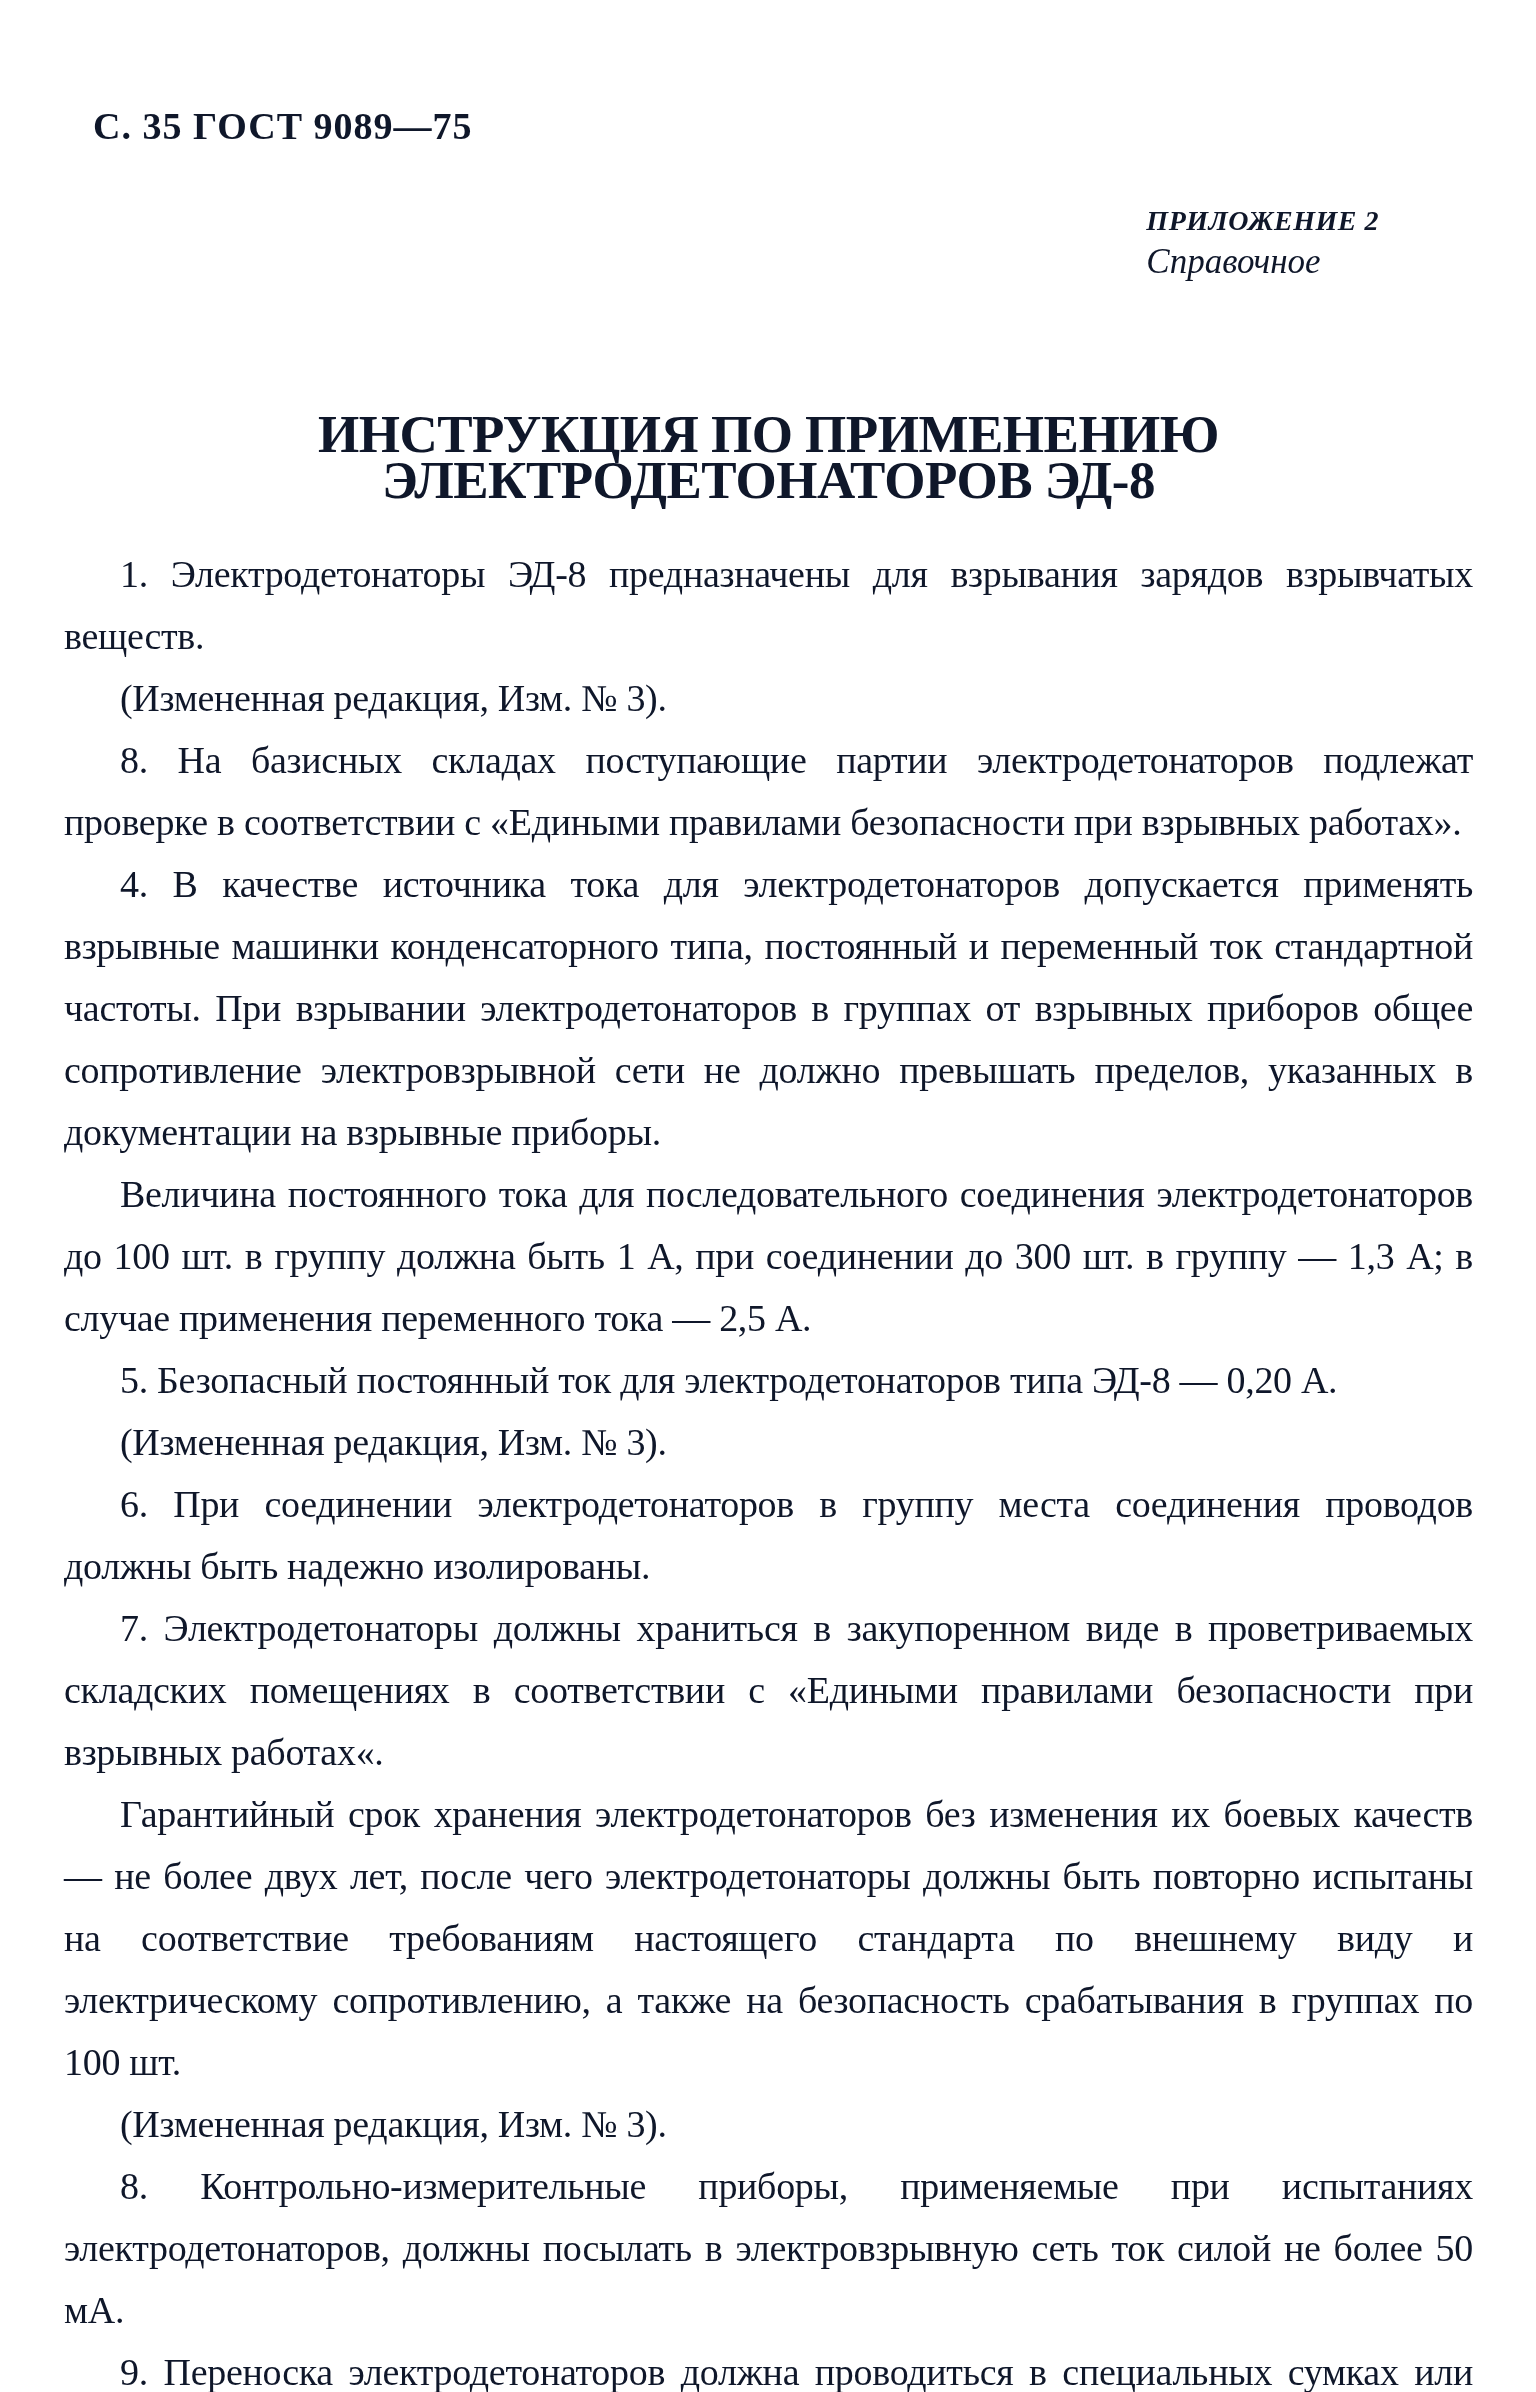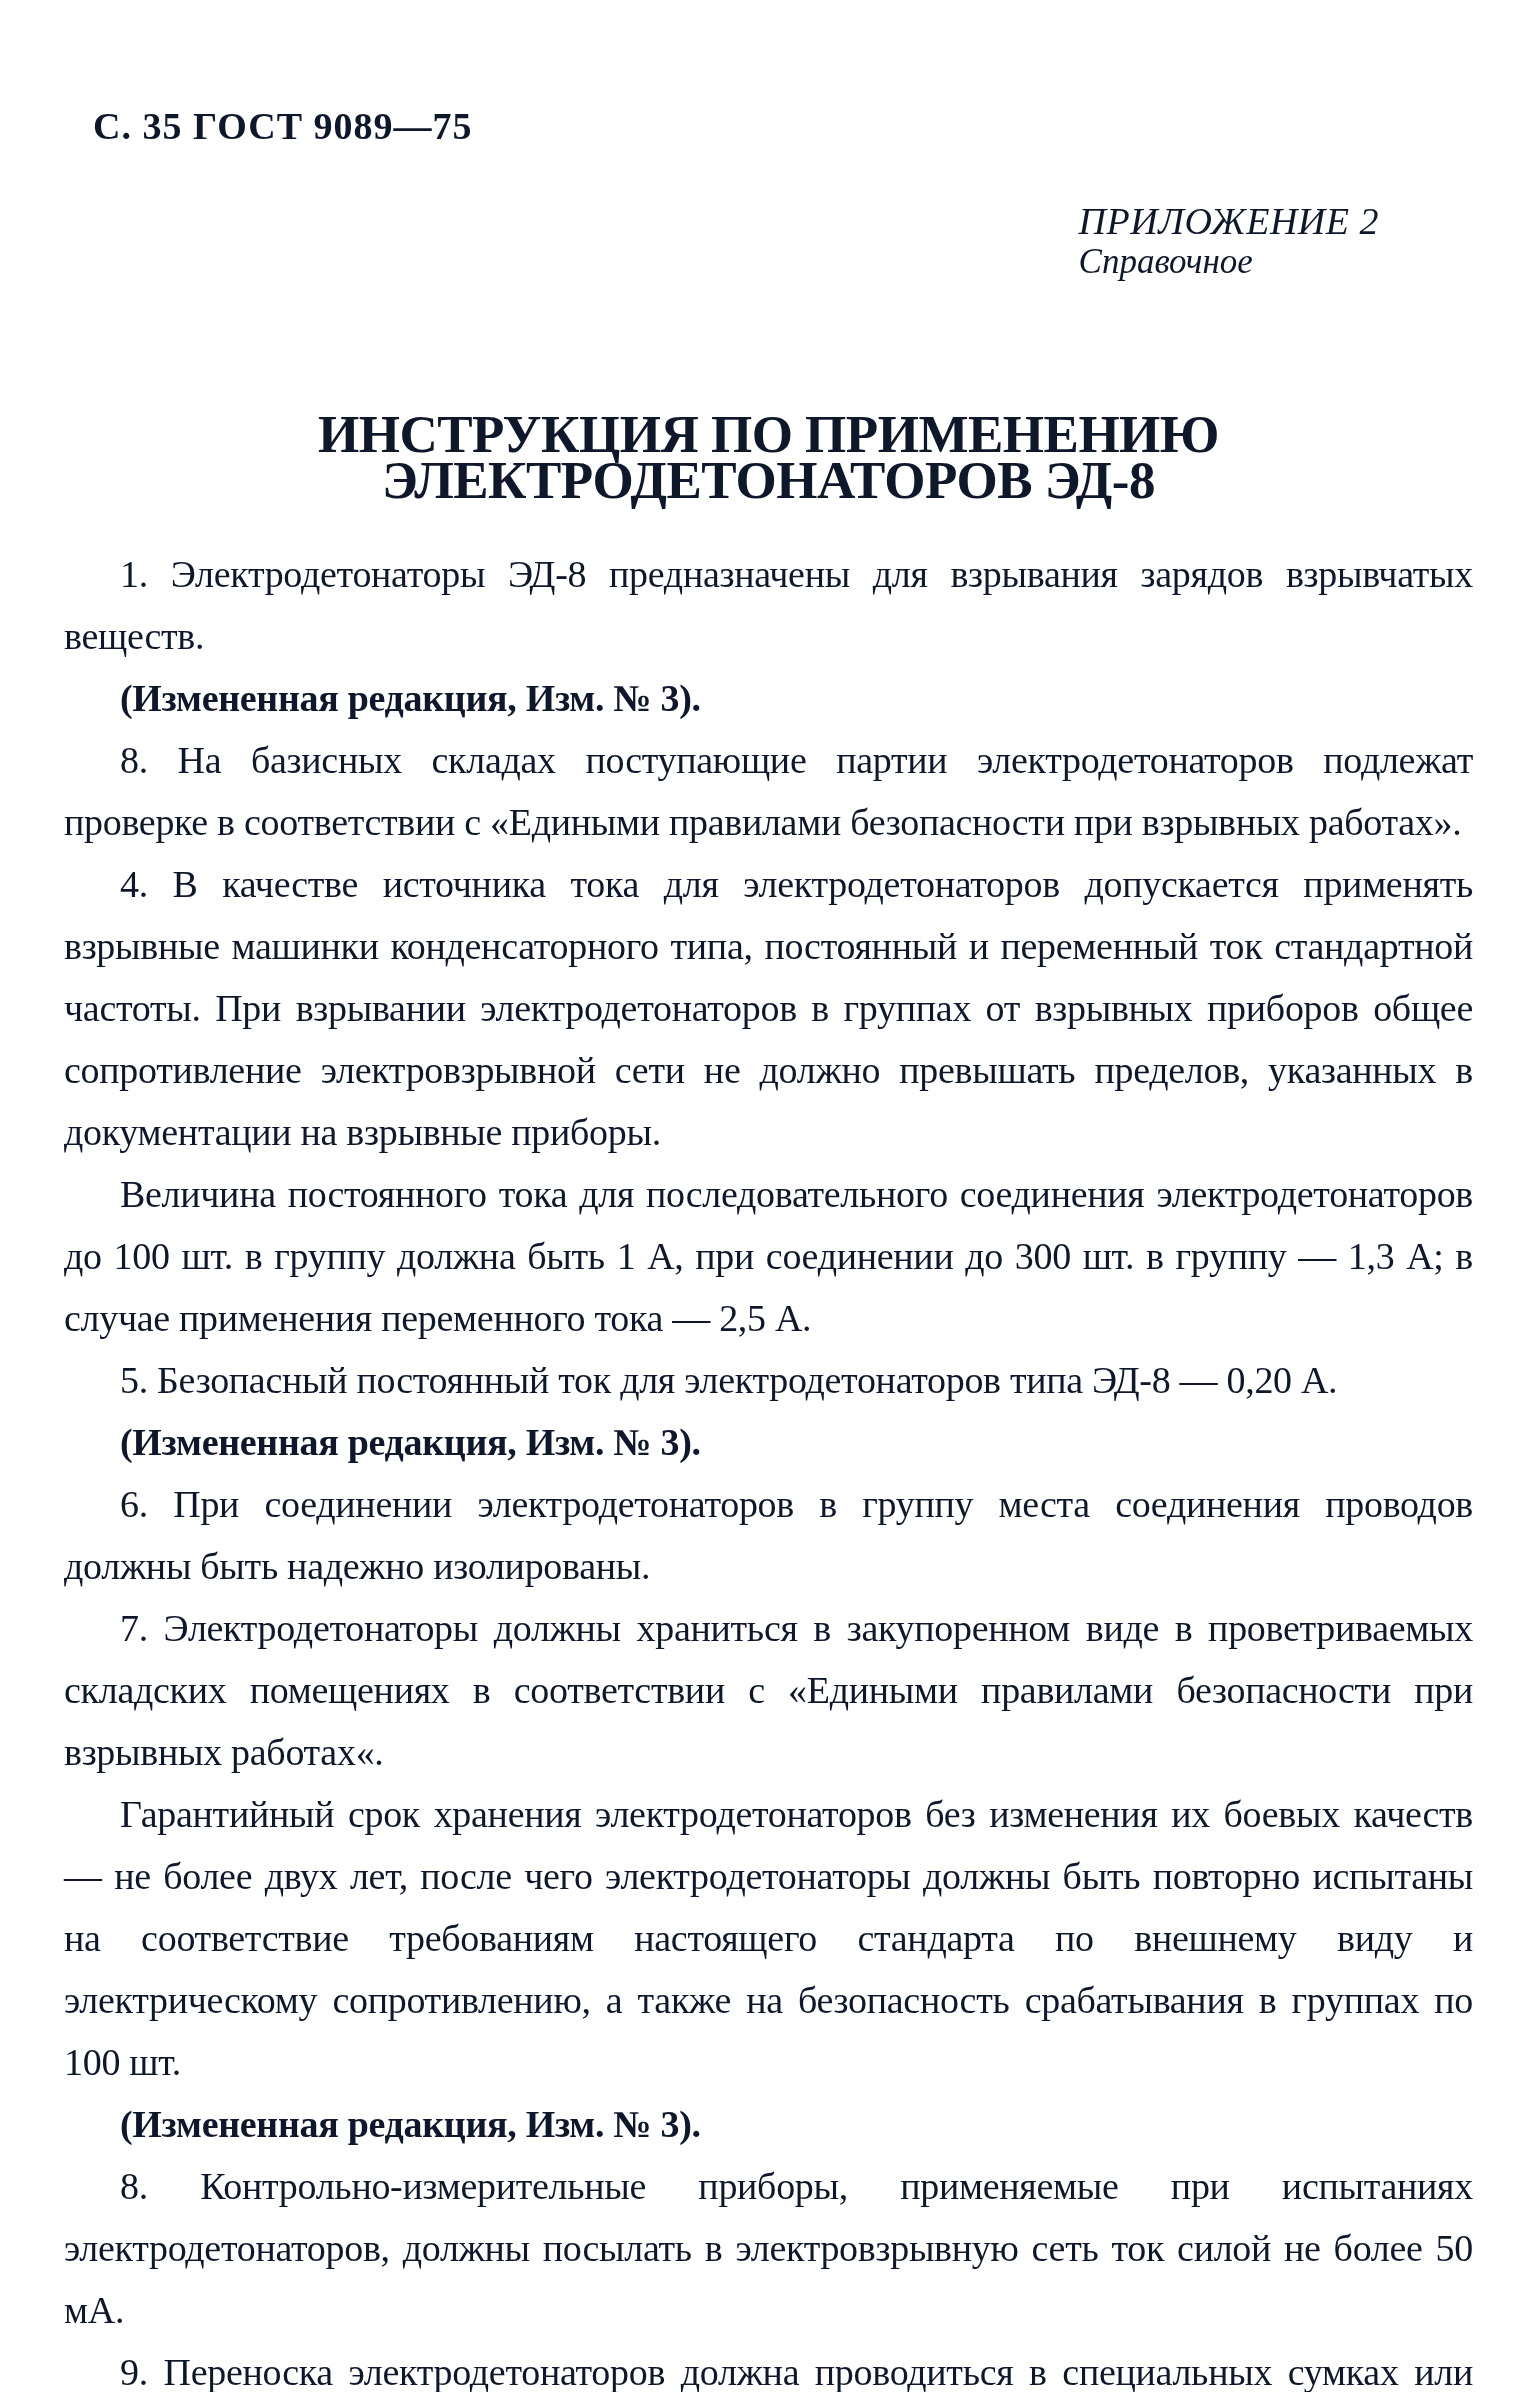--- a/index.html
+++ b/index.html
@@ -30,23 +30,23 @@
   .appendix-wrap {
     margin-top: 52px;
     text-align: right;
     padding-right: 94px;
   }
   .appendix-inner {
     display: inline-block;
     text-align: left;
   }
   .appendix-label {
-    font-size: 38px;
+    font-size: 28px;
     line-height: 42px;
-    font-weight: normal;
+    font-weight: bold;
     font-style: italic;
     letter-spacing: 0.5px;
   }
   .appendix-sublabel {
     font-size: 35px;
     line-height: 40px;
     font-style: italic;
   }
   .doc-title {
     margin-top: 129px;
@@ -61,21 +61,21 @@
     font-size: 38px;
     line-height: 62px;
     letter-spacing: -0.3px;
   }
   .para {
     margin: 0;
     text-indent: 56px;
     text-align: justify;
   }
   .para.bold-note {
-    font-weight: bold;
+    font-weight: normal;
     text-align: left;
   }
 </style>
 </head>
 <body>
 
 <div class="page">
 
   <div class="header-left">С. 35 ГОСТ 9089—75</div>
 

